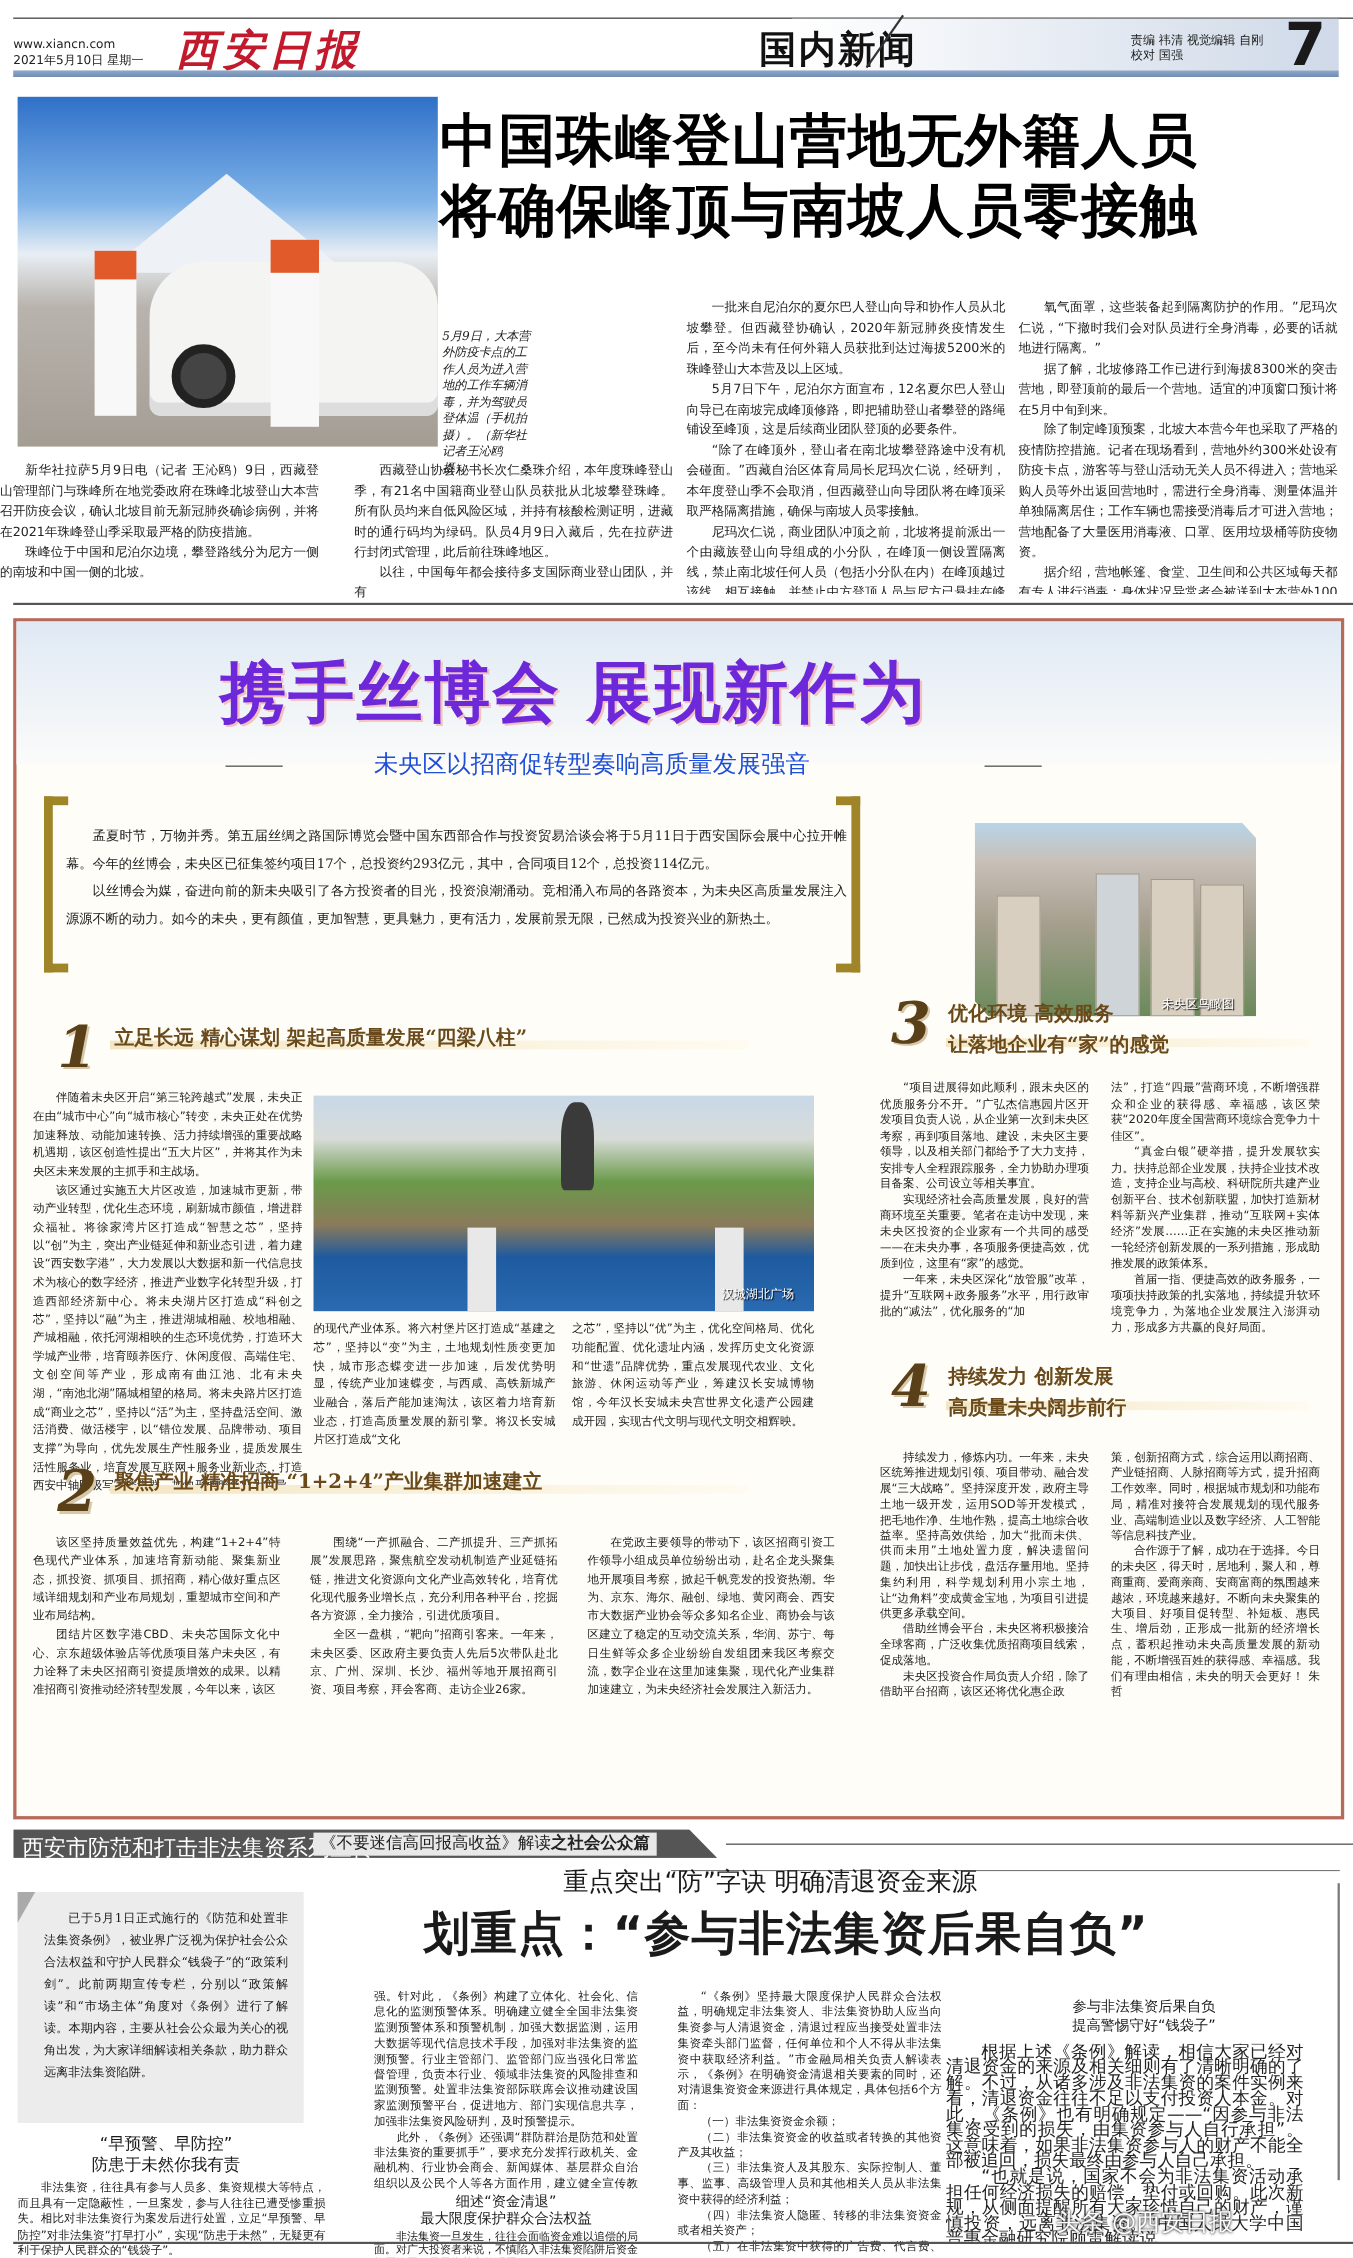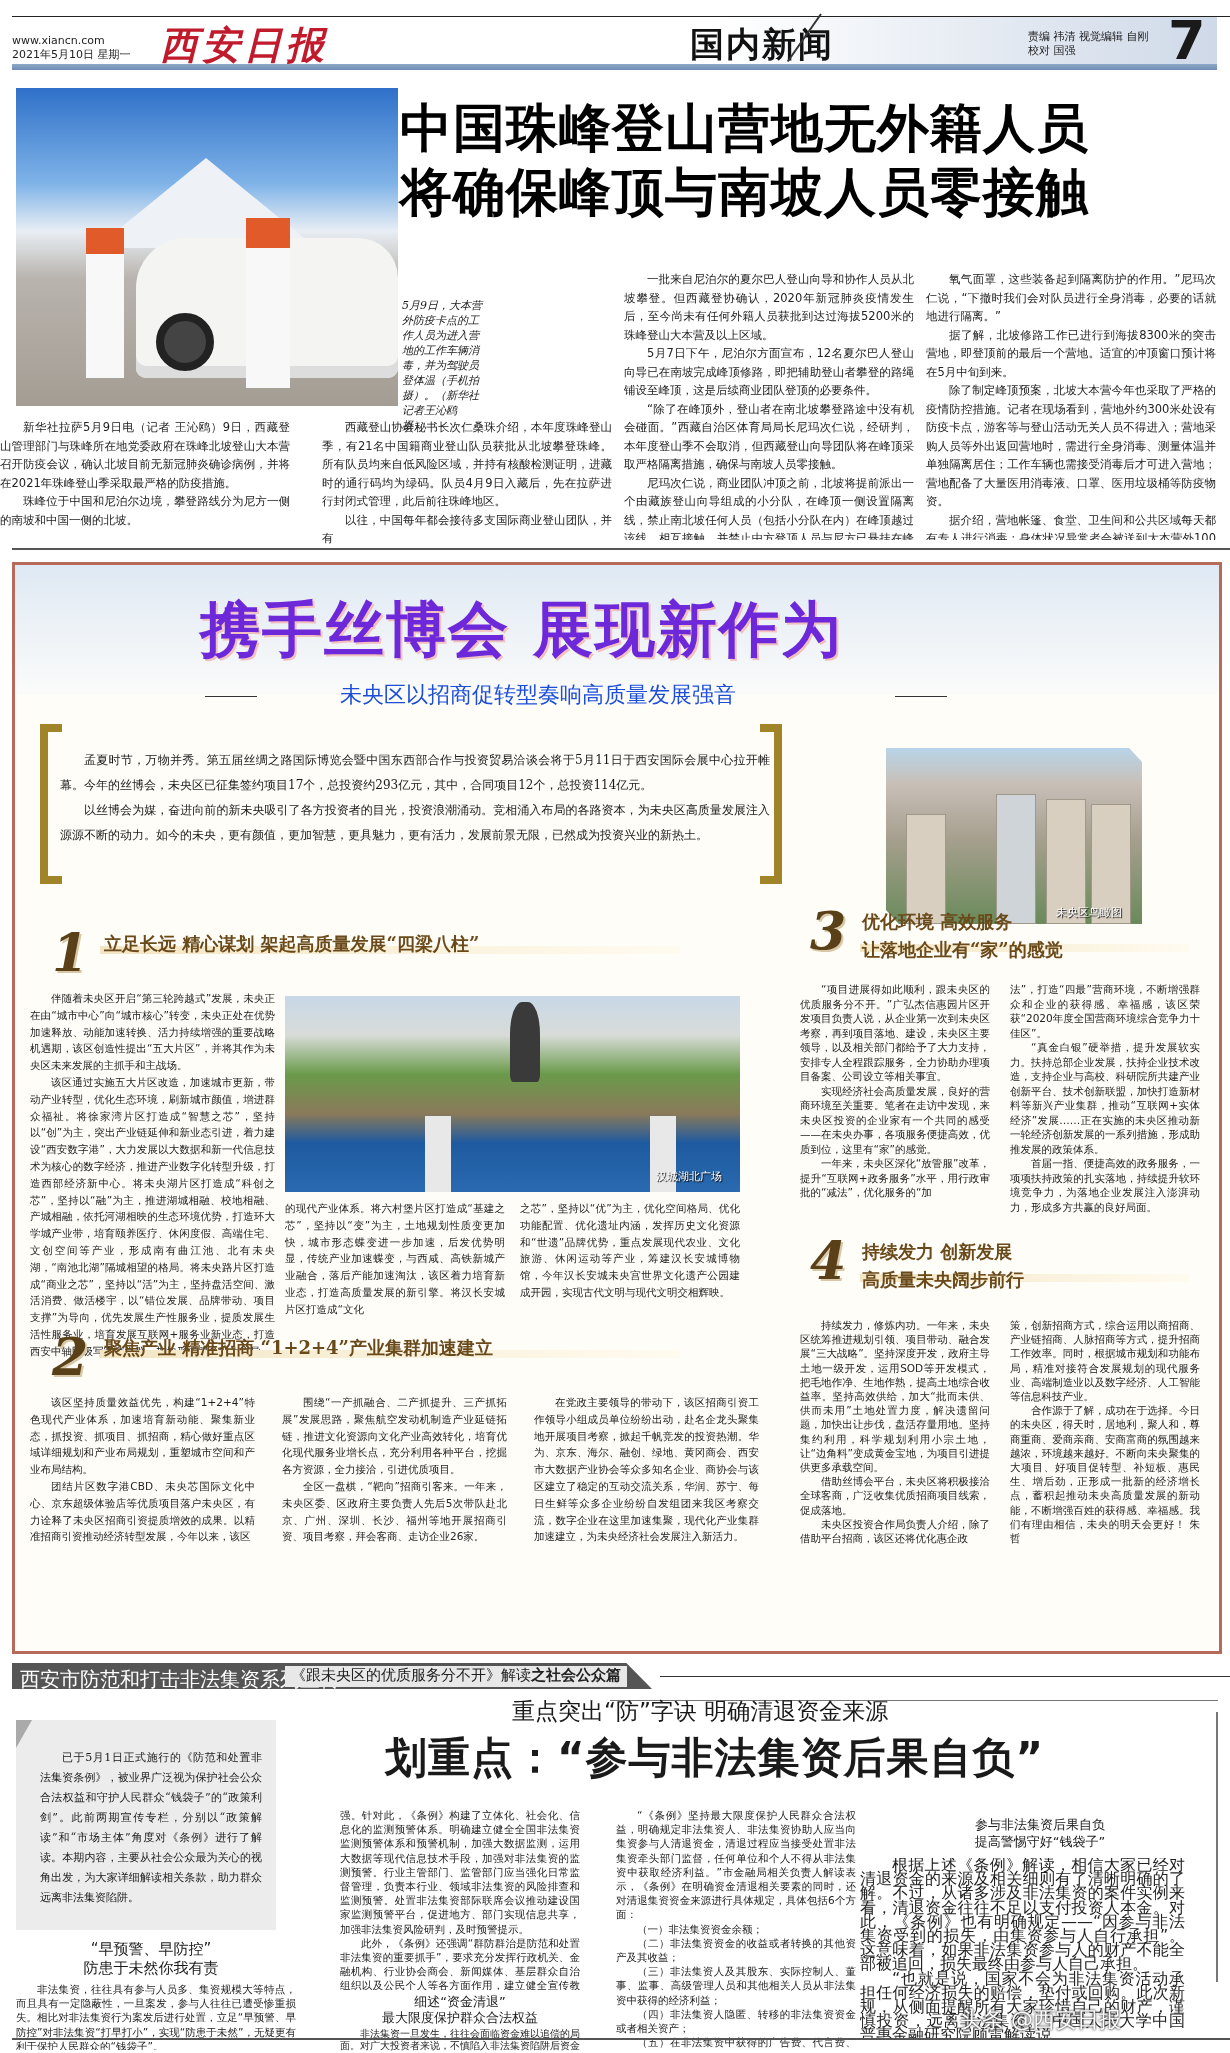--- a/index.html
+++ b/index.html
@@ -44,21 +44,21 @@
 .sec-title{position:absolute;font-family:"DejaVu Serif",serif;font-weight:bold;font-size:18px;color:#6a4a1a;line-height:28px}
 .sec-bar{position:absolute;height:8px;background:linear-gradient(90deg,#f3e6c4,#fffbf0)}
 .photo3{left:285px;top:996px;width:455px;height:196px;background:linear-gradient(180deg,#c8d8e8 0%,#d8dcd8 20%,#6a9a4a 40%,#8a7a5a 60%,#1e5aa0 75%,#2a6ab0 100%)}
 .statue{position:absolute;left:225px;top:6px;width:30px;height:80px;background:#3a3a3a;border-radius:40% 40% 10% 10%}
 .tower{position:absolute;top:120px;width:26px;height:76px;background:#e8e8e8}
 
 .banner{left:12px;top:1663px;width:640px;height:26px;background:#555;clip-path:polygon(0 0,96% 0,100% 100%,0 100%)}
 .banner-t1{left:20px;top:1666px;font-size:20px;color:#fff}
 .banner-t2{left:285px;top:1666px;height:21px;padding:0 6px;font-size:15px;color:#222;background:#e8e8e8}
 .banner-line{position:absolute;left:660px;top:1676px;width:570px;height:1px;background:#333}
-.intro{left:16px;top:1720px;width:260px;height:210px;background:#ececec;font-family:"DejaVu Serif",serif;font-size:11px;line-height:20px;padding:28px 14px 0 24px;text-align:justify}
+.intro{left:16px;top:1720px;width:260px;height:210px;background:#ececec;font-family:"DejaVu Serif",serif;font-size:11px;line-height:20px;padding:14px 14px 0 24px;text-align:justify}
 .intro p{text-indent:2em}
 .intro-corner{position:absolute;left:16px;top:1720px;width:0;height:0;border-top:28px solid #aaa;border-right:16px solid transparent}
 .subhead{position:absolute;text-align:center;font-size:15px;line-height:19px}
 .big-kicker{left:512px;top:1702px;font-size:23px}
 .big-title{left:385px;top:1748px;font-size:42px;font-weight:bold;letter-spacing:1px}
 .frame-r{position:absolute;left:610px;top:1700px;width:608px;height:1px;background:#777}
 .frame-rv{position:absolute;left:1216px;top:1712px;width:2px;height:270px;background:#777}
 .watermark{left:960px;top:2005px;font-size:22px;color:#fff;text-shadow:0 0 3px #444,0 0 2px #444}
 </style>
 </head>
@@ -203,21 +203,21 @@
   <p>未央区投资合作局负责人介绍，除了借助平台招商，该区还将优化惠企政</p>
 </div>
 <div class="col txt" style="left:1010px;top:1318px;width:190px;font-size:10.5px;line-height:14.2px">
   <p style="text-indent:0">策，创新招商方式，综合运用以商招商、产业链招商、人脉招商等方式，提升招商工作效率。同时，根据城市规划和功能布局，精准对接符合发展规划的现代服务业、高端制造业以及数字经济、人工智能等信息科技产业。</p>
   <p>合作源于了解，成功在于选择。今日的未央区，得天时，居地利，聚人和，尊商重商、爱商亲商、安商富商的氛围越来越浓，环境越来越好。不断向未央聚集的大项目、好项目促转型、补短板、惠民生、增后劲，正形成一批新的经济增长点，蓄积起推动未央高质量发展的新动能，不断增强百姓的获得感、幸福感。我们有理由相信，未央的明天会更好！      朱哲</p>
 </div>
 
 <div class="abs banner"></div>
 <div class="abs banner-t1">西安市防范和打击非法集资系列宣传</div>
 <div class="abs banner-t2">
-  <span>《跟未央区的优质服务分不开》解读</span><b>之社会公众篇</b>
+  <span>《不要迷信高回报高收益》解读</span><b>之社会公众篇</b>
 </div>
 <div class="banner-line"></div>
 
 <div class="abs intro">
   <p>已于5月1日正式施行的《防范和处置非法集资条例》，被业界广泛视为保护社会公众合法权益和守护人民群众“钱袋子”的“政策利剑”。此前两期宣传专栏，分别以“政策解读”和“市场主体”角度对《条例》进行了解读。本期内容，主要从社会公众最为关心的视角出发，为大家详细解读相关条款，助力群众远离非法集资陷阱。</p>
 </div>
 <div class="intro-corner"></div>
 
 <div class="frame-r"></div>
 <div class="frame-rv"></div>

